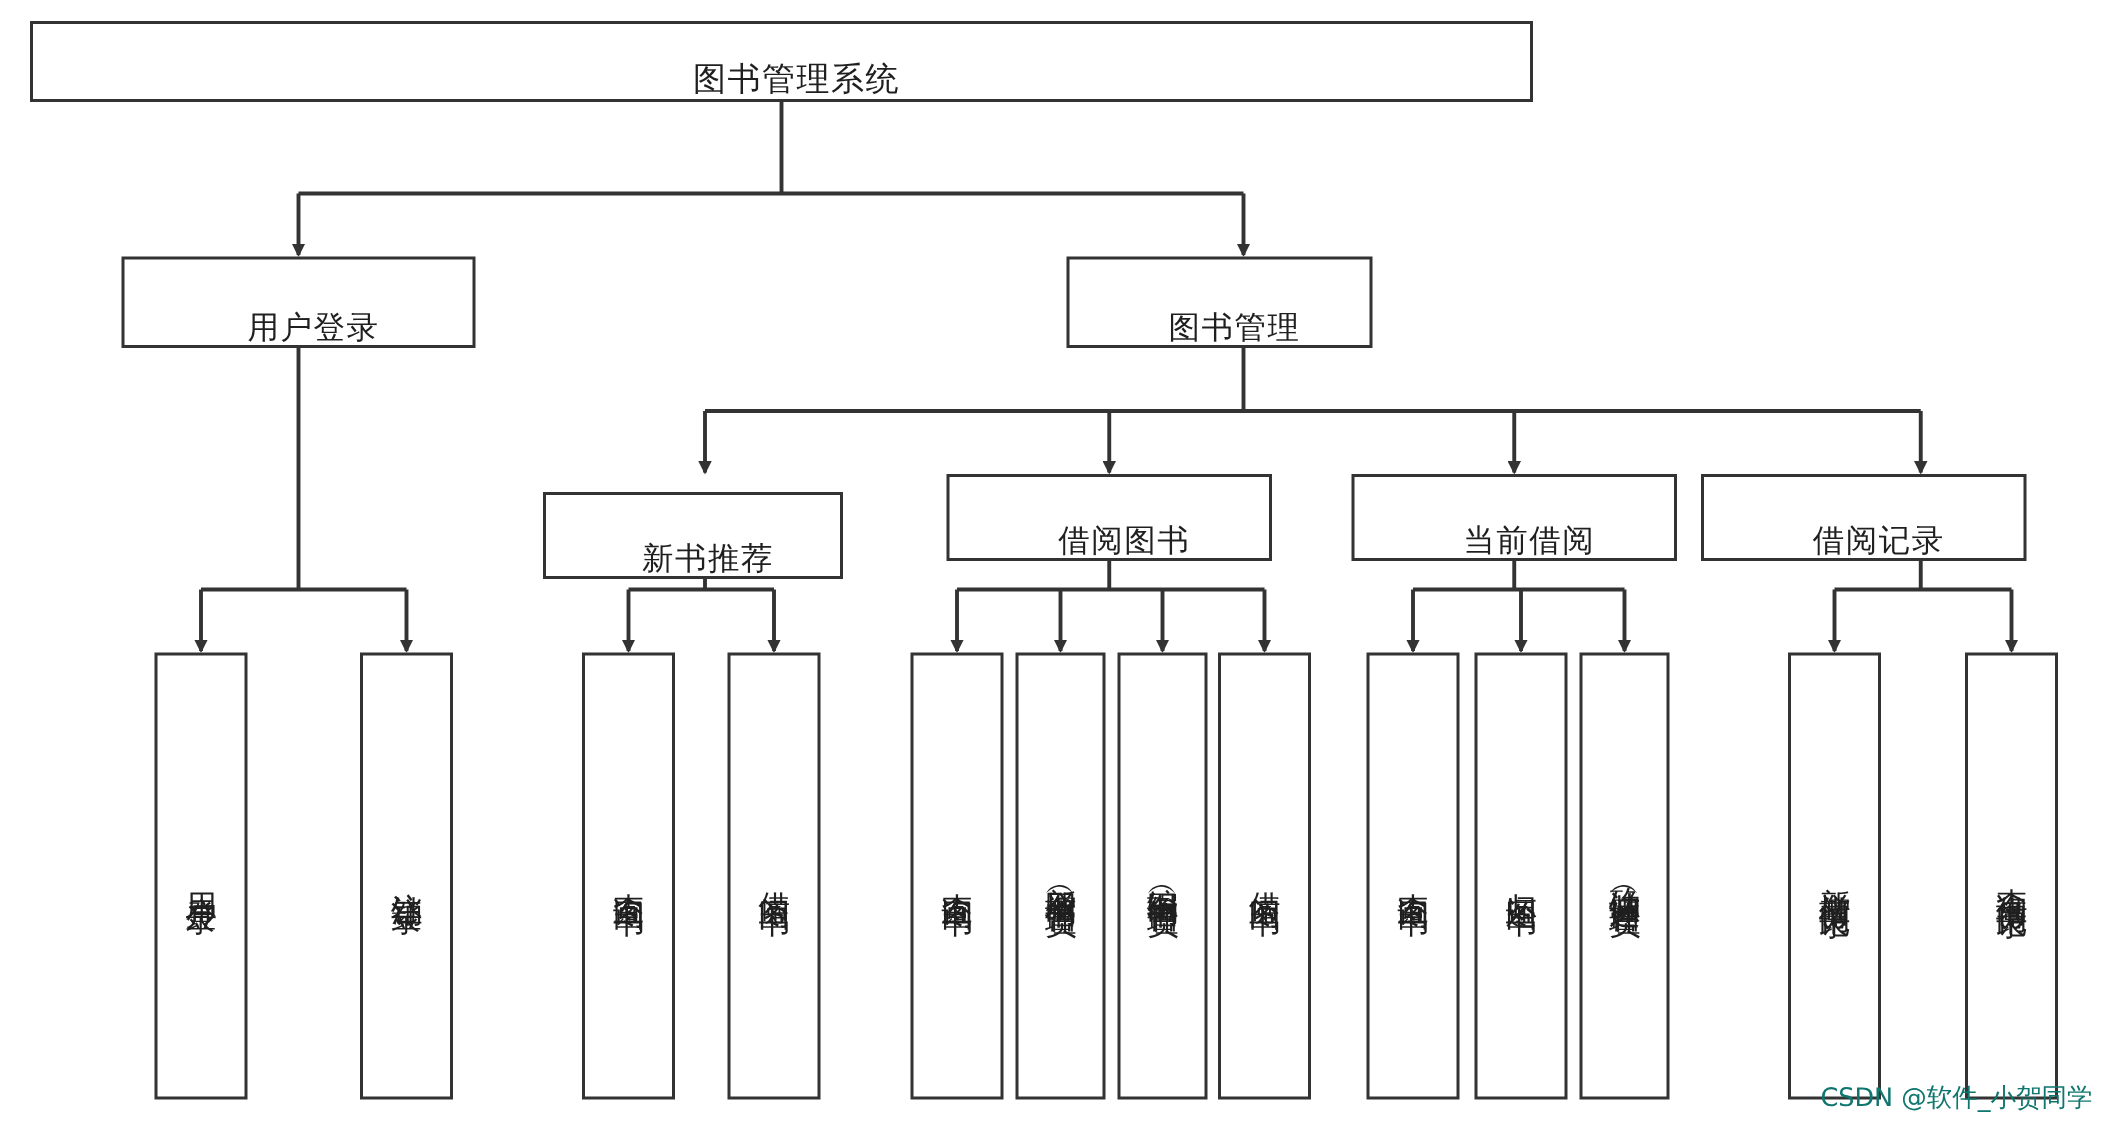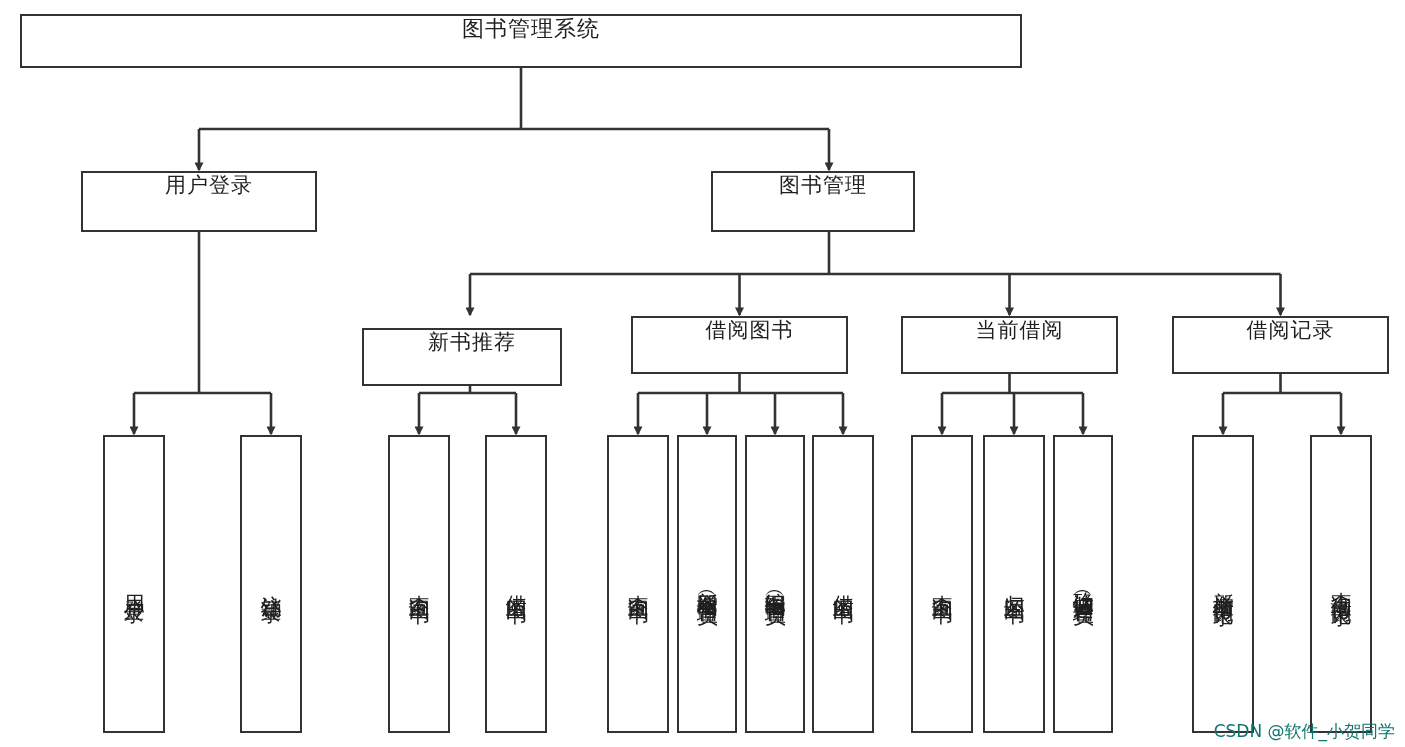--- a/index.html
+++ b/index.html
@@ -21,21 +21,21 @@
     width:1405px;
     height:747px;
     pointer-events:none;
   }
   .node{
     position:absolute;
     box-sizing:border-box;
     background:#ffffff;
     border:2.5px solid #333333;
     display:flex;
-    align-items:flex-start;
+    align-items:flex-end;
     justify-content:center;
     z-index:2;
     padding-left:20px;
   }
   .node .label{
     font-size:21px;
     line-height:1.15;
     letter-spacing:1px;
     color:#1f1f1f;
     white-space:nowrap;
@@ -129,21 +129,21 @@
       </div>
       <div class="node" style="left: 362px; top: 328px; width: 200px; height: 58px;">
         <span class="label">新书推荐</span>
       </div>
       <div class="node" style="left: 631px; top: 316px; width: 217px; height: 58px;">
         <span class="label">借阅图书</span>
       </div>
       <div class="node" style="left: 901px; top: 316px; width: 217px; height: 58px;">
         <span class="label">当前借阅</span>
       </div>
-      <div class="node" style="left: 1172px; top: 316px; width: 217px; height: 58px;">
+      <div class="node" style="left: 1134px; top: 316px; width: 217px; height: 58px;">
         <span class="label">借阅记录</span>
       </div>
       <div class="node leaf" style="left: 103px; top: 435px; width: 62px; height: 298px;">
         <span class="label">用户登录</span>
       </div>
       <div class="node leaf" style="left: 240px; top: 435px; width: 62px; height: 298px;">
         <span class="label">注销登录</span>
       </div>
       <div class="node leaf" style="left: 388px; top: 435px; width: 62px; height: 298px;">
         <span class="label">查询图书</span>

